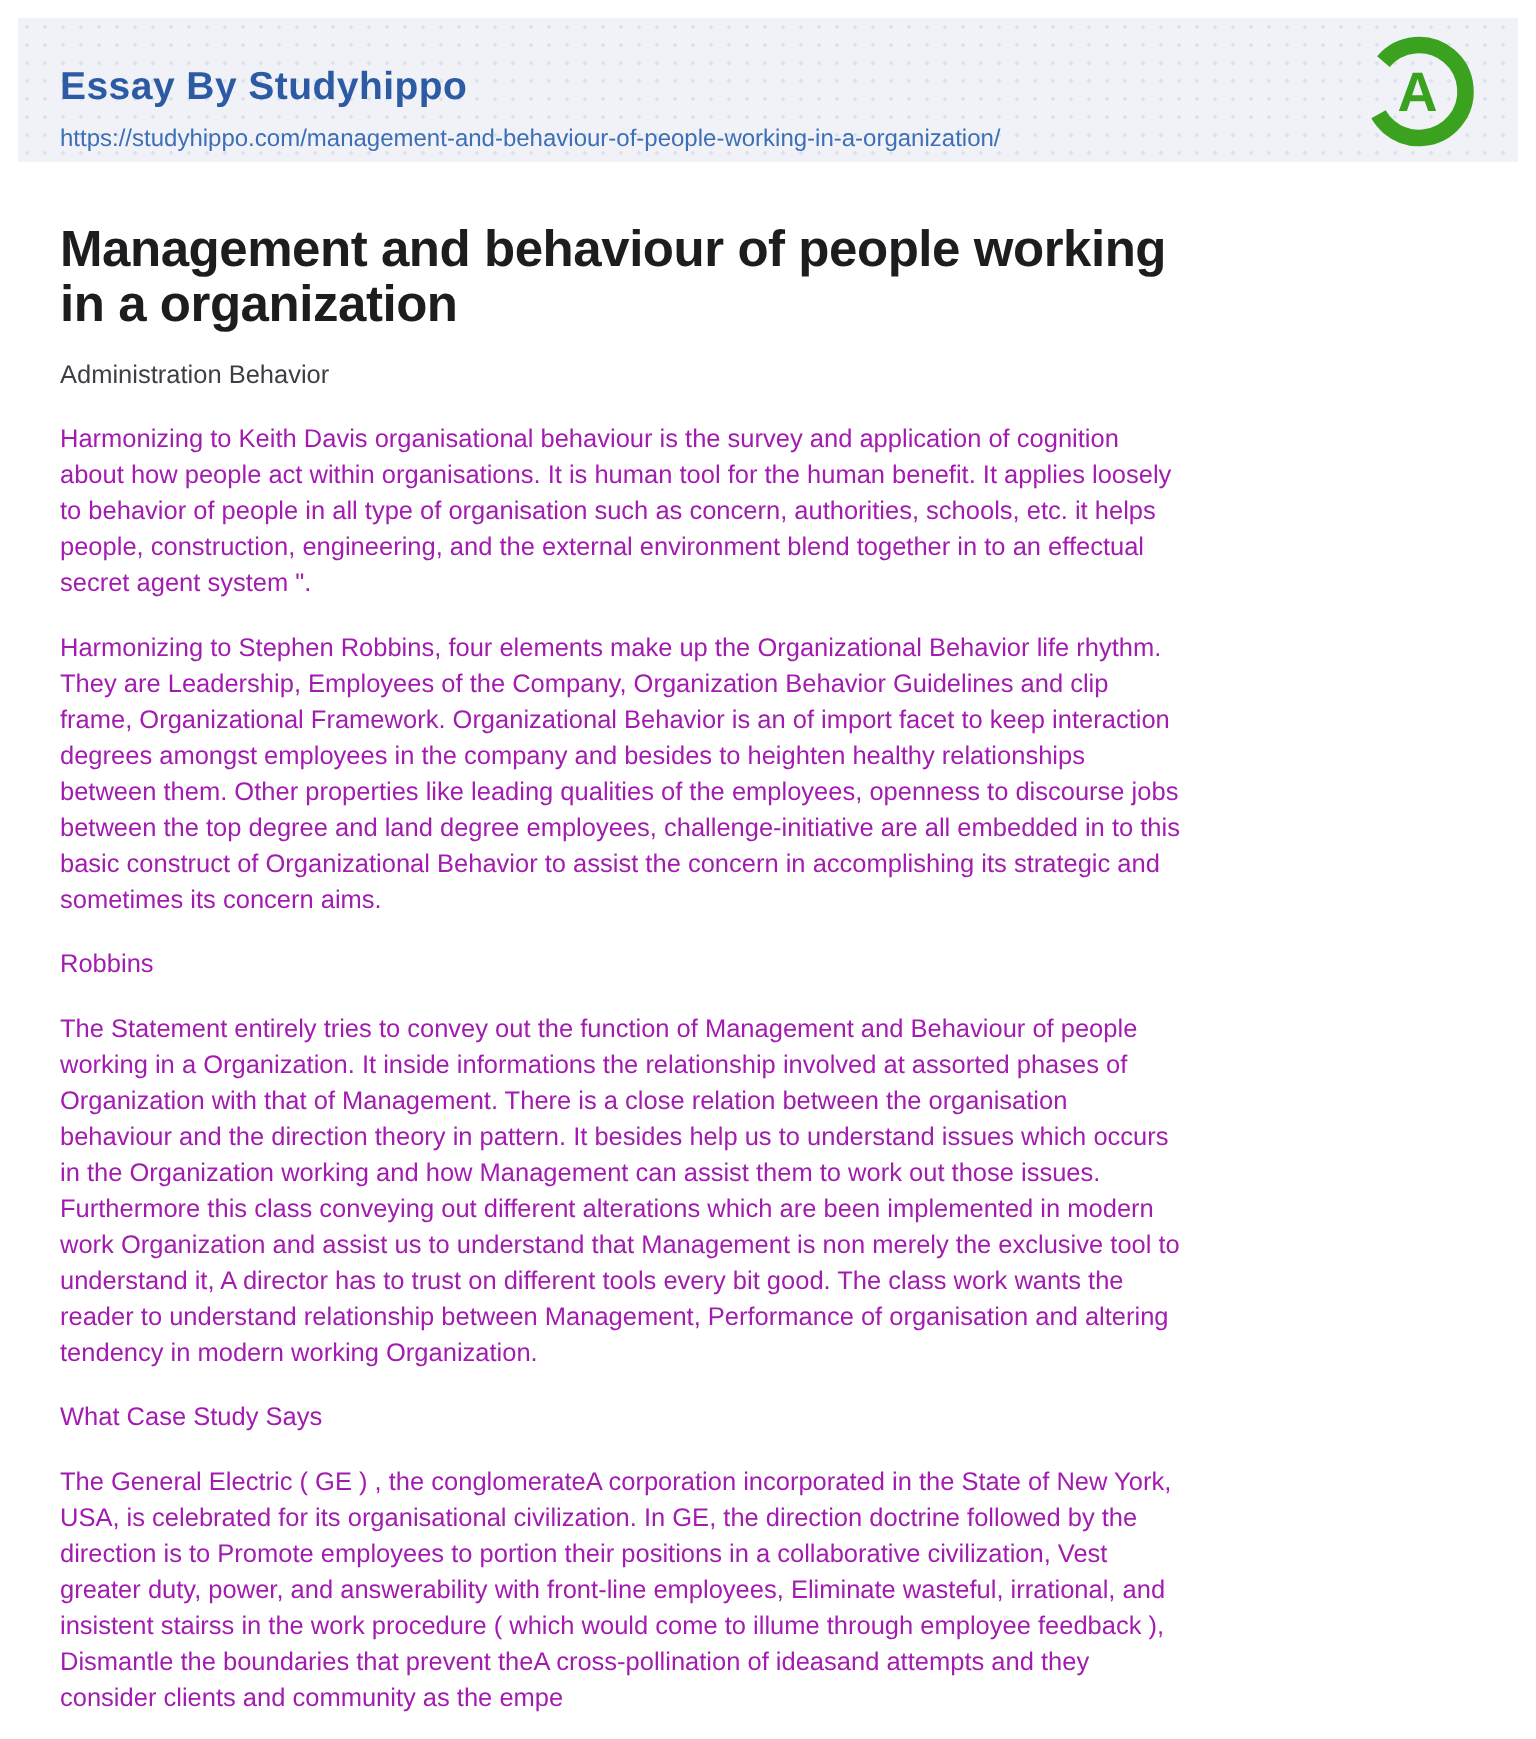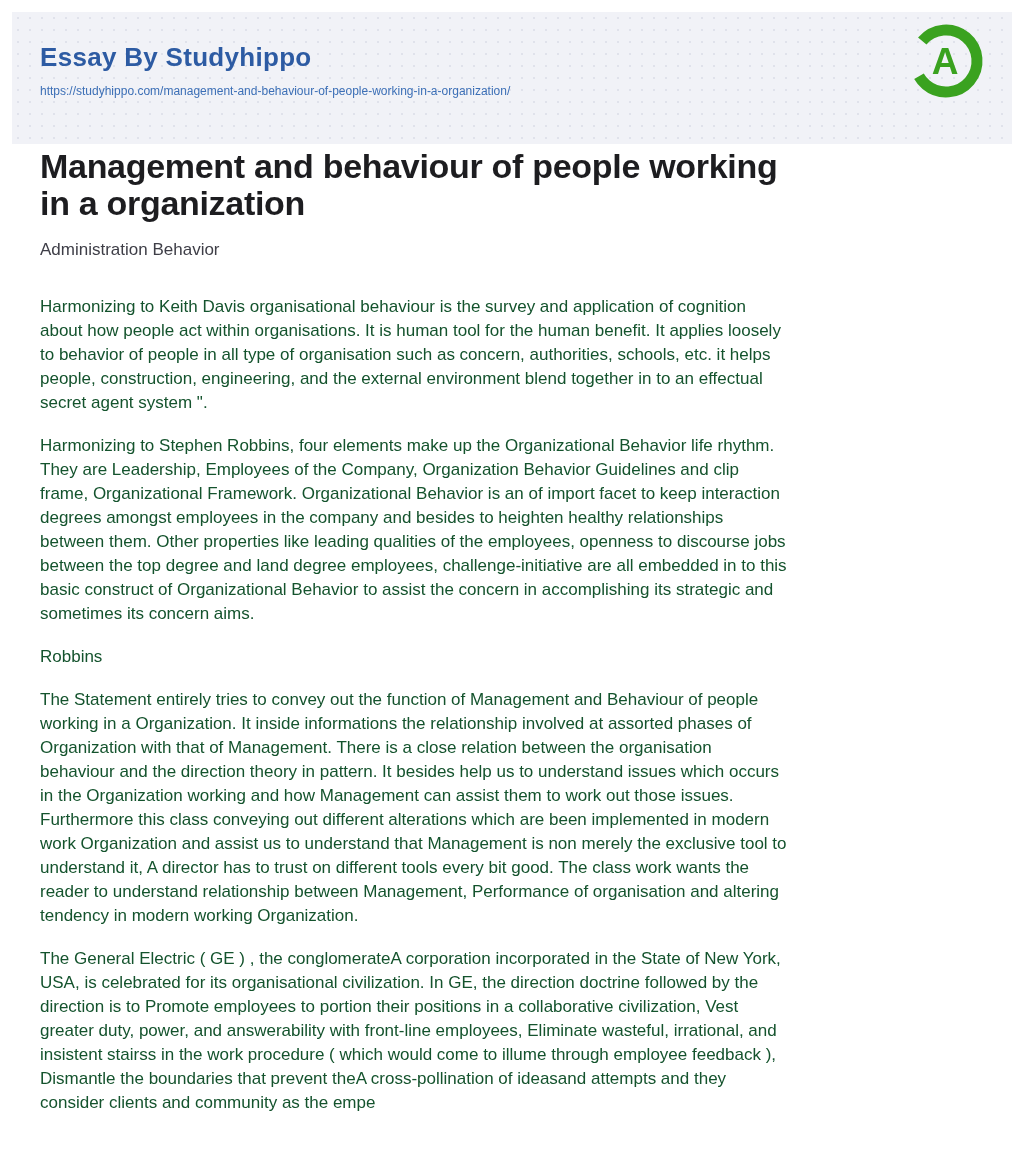--- a/index.html
+++ b/index.html
@@ -7,37 +7,37 @@
     width: 1024px;
     font-family: "Liberation Sans", "DejaVu Sans", sans-serif;
     background: #ffffff;
   }
   body { height: 1159px; position: relative; overflow: hidden; }
 
   
   .header-card {
     position: absolute;
     left: 12px; top: 12px;
-    width: 1000px; height: 132px;
+    width: 1000px; height: 96px;
     background-color: #f1f2f7;
     background-image: radial-gradient(circle, #e0e2eb 1.1px, transparent 1.1px);
     background-size: 12px 12px;
   }
   .site-title {
     position: absolute;
     left: 28px; top: 30px;
     font-size: 26px;
     font-weight: bold;
     letter-spacing: 0.3px;
     color: #2d5ba3;
   }
   .page-url {
     position: absolute;
     left: 28px; top: 72px;
-    font-size: 12px;
+    font-size: 16px;
     color: #3c6fb6;
     text-decoration: none;
   }
   .logo {
     position: absolute;
     top: 11px; right: 28px;
     width: 76px; height: 76px;
   }
 
   
@@ -52,26 +52,26 @@
     line-height: 37px;
     font-weight: bold;
     letter-spacing: -0.3px;
     color: #1d1d20;
     margin-bottom: 16px;
   }
   .article-category {
     font-size: 17px;
     line-height: 24px;
     color: #3e3e47;
-    margin-bottom: 33px;
+    margin-bottom: 19px;
   }
   .para, .subheading {
     font-size: 17px;
     line-height: 24px;
-    color: #14532d;
+    color: #a21caf;
     margin-bottom: 19px;
   }
 </style>
 </head>
 <body>
 
 <div class="header-card">
   <div class="site-title">Essay By Studyhippo</div>
   <a class="page-url" href="#">https://studyhippo.com/management-and-behaviour-of-people-working-in-a-organization/</a>
   <div class="logo">
@@ -83,15 +83,16 @@
 </div>
 
 <div class="article">
   <h1 class="article-title">Management and behaviour of people working in a organization</h1>
   <div class="article-category">Administration Behavior</div>
   <div>
       <p class="para">Harmonizing to Keith Davis organisational behaviour is the survey and application of cognition about how people act within organisations. It is human tool for the human benefit. It applies loosely to behavior of people in all type of organisation such as concern, authorities, schools, etc. it helps people, construction, engineering, and the external environment blend together in to an effectual secret agent system ".</p>
       <p class="para">Harmonizing to Stephen Robbins, four elements make up the Organizational Behavior life rhythm. They are Leadership, Employees of the Company, Organization Behavior Guidelines and clip frame, Organizational Framework. Organizational Behavior is an of import facet to keep interaction degrees amongst employees in the company and besides to heighten healthy relationships between them. Other properties like leading qualities of the employees, openness to discourse jobs between the top degree and land degree employees, challenge-initiative are all embedded in to this basic construct of Organizational Behavior to assist the concern in accomplishing its strategic and sometimes its concern aims.</p>
       <p class="subheading">Robbins</p>
       <p class="para">The Statement entirely tries to convey out the function of Management and Behaviour of people working in a Organization. It inside informations the relationship involved at assorted phases of Organization with that of Management. There is a close relation between the organisation behaviour and the direction theory in pattern. It besides help us to understand issues which occurs in the Organization working and how Management can assist them to work out those issues. Furthermore this class conveying out different alterations which are been implemented in modern work Organization and assist us to understand that Management is non merely the exclusive tool to understand it, A director has to trust on different tools every bit good. The class work wants the reader to understand relationship between Management, Performance of organisation and altering tendency in modern working Organization.</p>
+      <p class="subheading">What Case Study Says</p>
       <p class="para">The General Electric ( GE ) , the conglomerateA corporation incorporated in the State of New York, USA, is celebrated for its organisational civilization. In GE, the direction doctrine followed by the direction is to Promote employees to portion their positions in a collaborative civilization, Vest greater duty, power, and answerability with front-line employees, Eliminate wasteful, irrational, and insistent stairss in the work procedure ( which would come to illume through employee feedback ), Dismantle the boundaries that prevent theA cross-pollination of ideasand attempts and they consider clients and community as the empe</p>
     </div>
 </div>
 
 </body></html>

